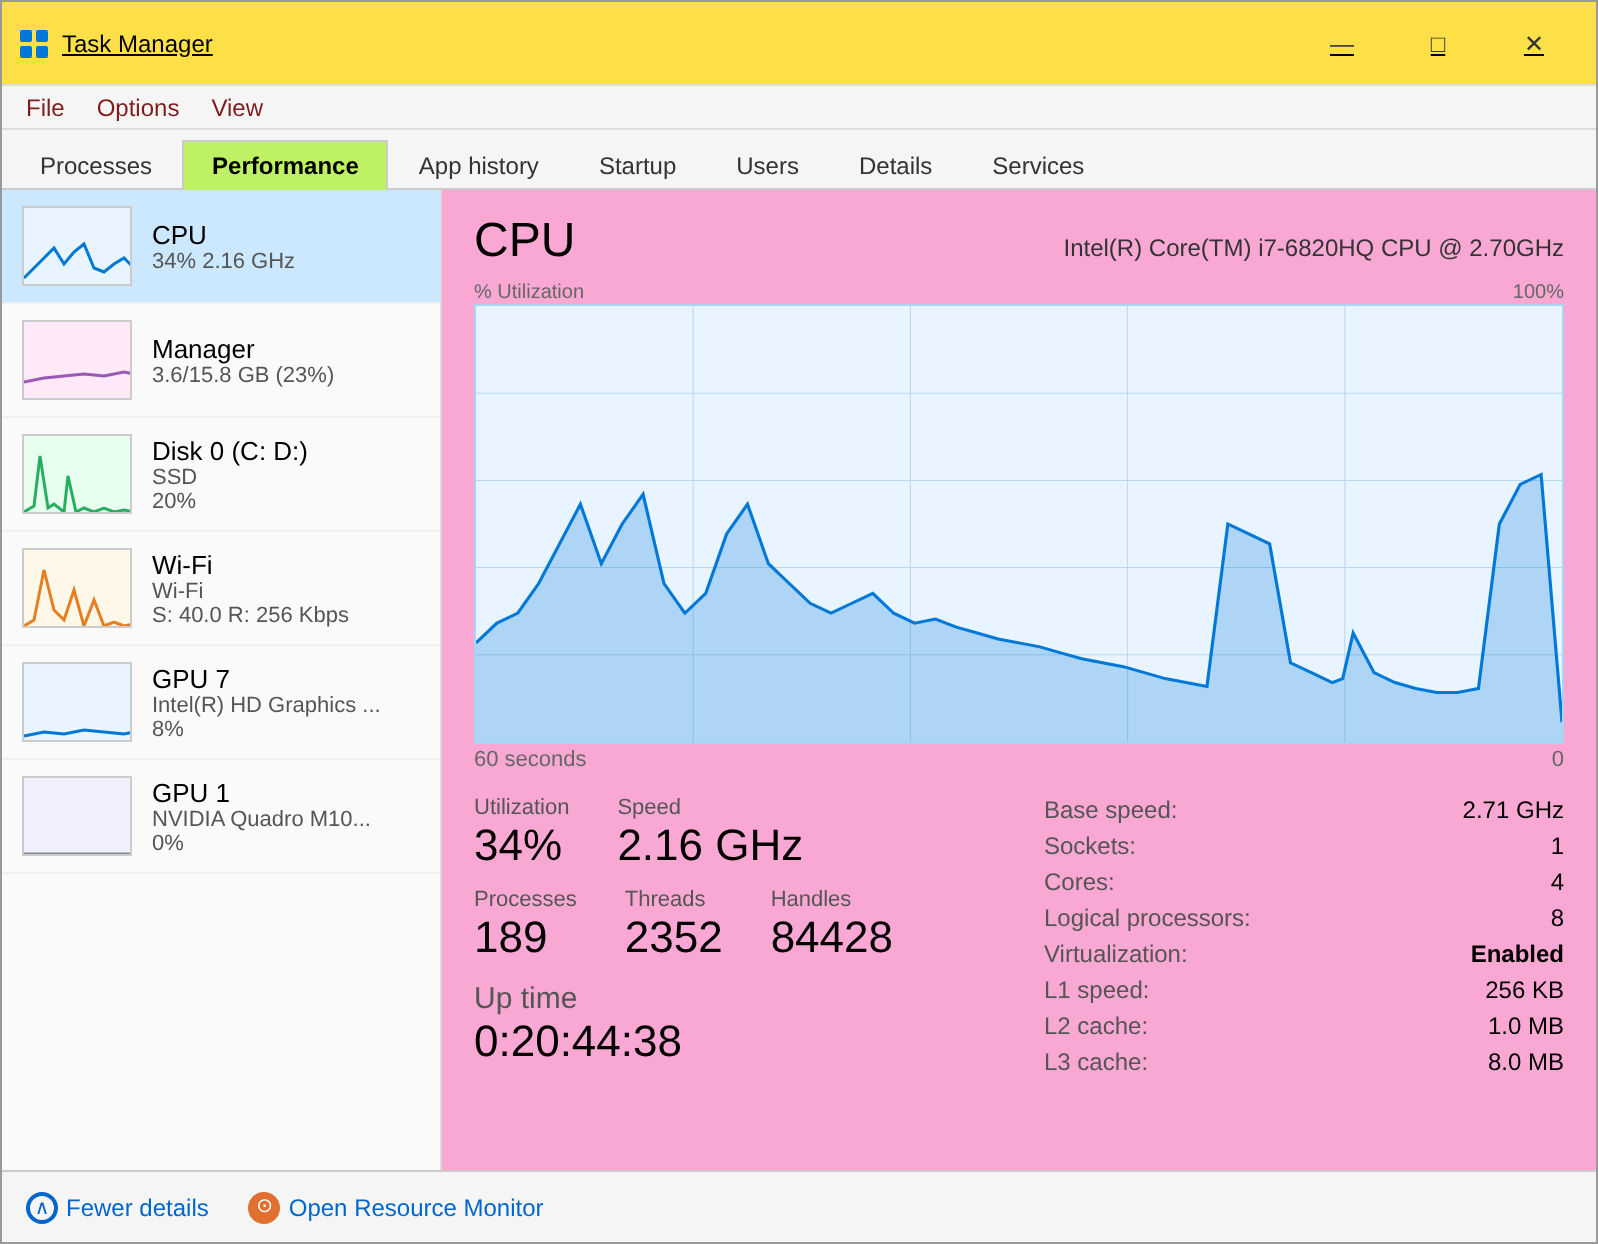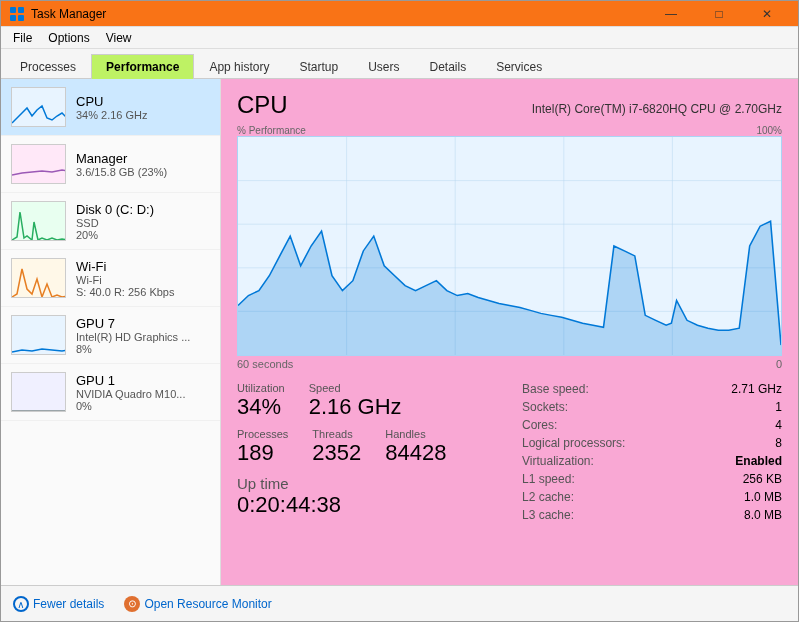--- a/index.html
+++ b/index.html
@@ -15,26 +15,27 @@
     .window {
       width: 799px;
       height: 622px;
       background: #f5f5f5;
       border: 1px solid #999;
       display: flex;
       flex-direction: column;
     }
 
     .title-bar {
-      background: #f97316;
-      height: 26px;
+      background: #fde047;
+      height: 42px;
       display: flex;
       align-items: center;
       padding: 0 8px;
       border-bottom: 1px solid #ddd;
+      text-decoration: underline;
     }
 
     .title-bar-icon {
       width: 16px;
       height: 16px;
       margin-right: 6px;
       display: flex;
       align-items: center;
       justify-content: center;
     }
@@ -69,21 +70,21 @@
       align-items: center;
       padding: 0 4px;
       border-bottom: 1px solid #ddd;
       background: #f5f5f5;
     }
 
     .menu-item {
       padding: 2px 8px;
       font-size: 12px;
       cursor: pointer;
-      color: #000000;
+      color: #7f1d1d;
     }
 
     .tab-bar {
       display: flex;
       background: #f5f5f5;
       border-bottom: 1px solid #ccc;
       padding: 4px 4px 0 4px;
     }
 
     .tab {
@@ -464,21 +465,21 @@
     </div>
 
     <div class="main-panel">
 
       <div class="cpu-header">
         <span class="cpu-title">CPU</span>
         <span class="cpu-model">Intel(R) Core(TM) i7-6820HQ CPU @ 2.70GHz</span>
       </div>
 
       <div style="display:flex; justify-content:space-between; margin-top:4px;">
-        <span class="chart-label-pct">% Performance</span>
+        <span class="chart-label-pct">% Utilization</span>
         <span class="chart-label-pct">100%</span>
       </div>
 
       <div class="chart-container">
         <svg class="cpu-chart-svg" viewBox="0 0 520 220" preserveAspectRatio="none">
 
           <line x1="0" y1="44" x2="520" y2="44" stroke="#b8d8f0" stroke-width="0.5"></line>
           <line x1="0" y1="88" x2="520" y2="88" stroke="#b8d8f0" stroke-width="0.5"></line>
           <line x1="0" y1="132" x2="520" y2="132" stroke="#b8d8f0" stroke-width="0.5"></line>
           <line x1="0" y1="176" x2="520" y2="176" stroke="#b8d8f0" stroke-width="0.5"></line>

